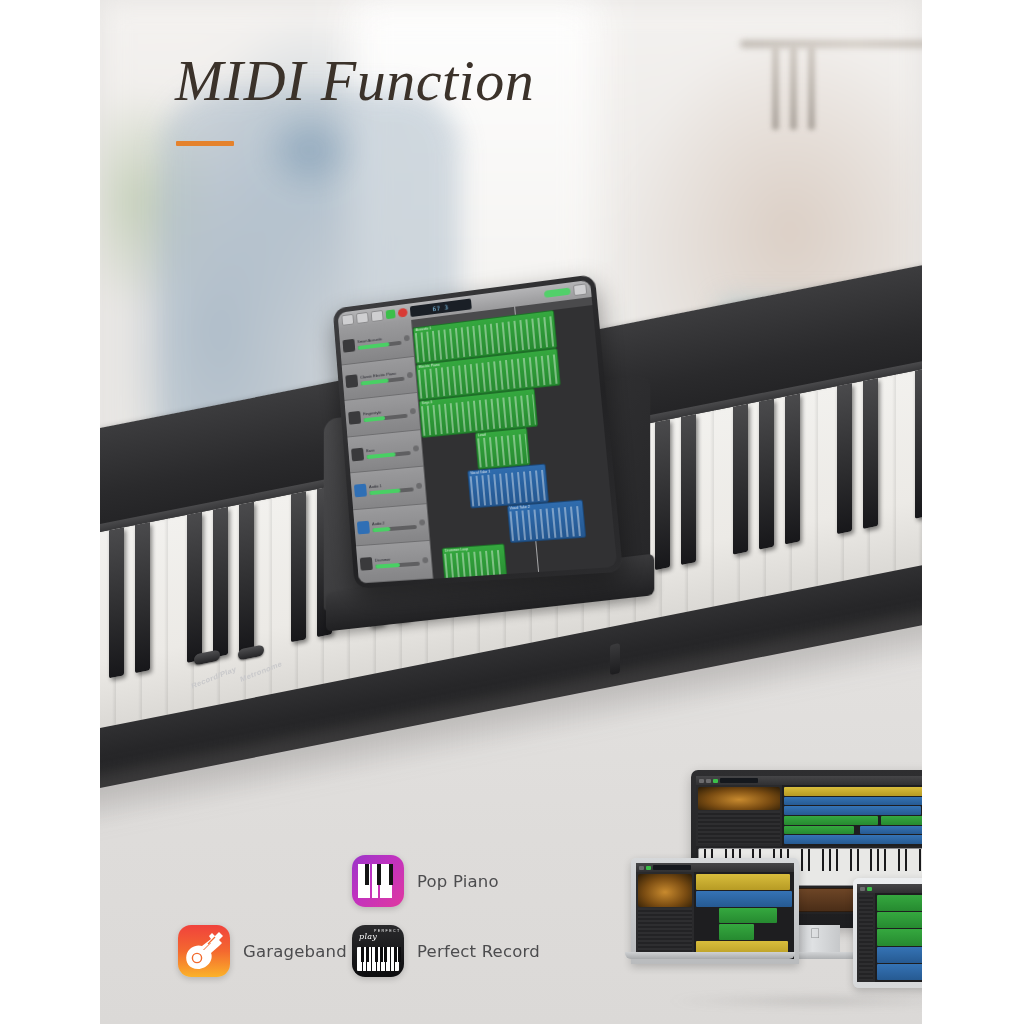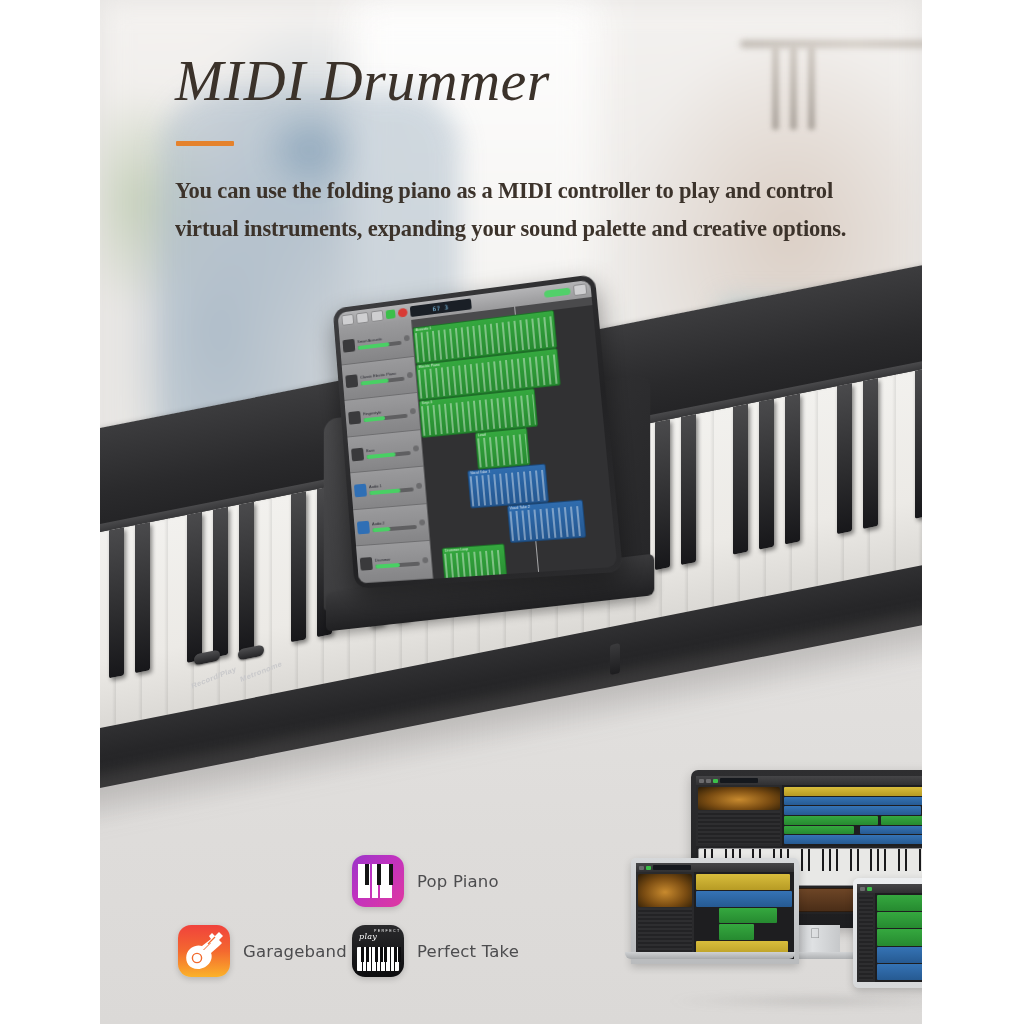--- a/index.html
+++ b/index.html
@@ -631,23 +631,22 @@
               <span style="position: absolute; top: 0px; bottom: 0px; width: 1px; background: rgb(12, 12, 14); left: 11.1111%;"></span>
               <span style="position: absolute; top: 0px; bottom: 0px; width: 1px; background: rgb(12, 12, 14); left: 22.2222%;"></span>
               <span style="position: absolute; top: 0px; bottom: 0px; width: 1px; background: rgb(12, 12, 14); left: 33.3333%;"></span>
               <span style="position: absolute; top: 0px; bottom: 0px; width: 1px; background: rgb(12, 12, 14); left: 44.4444%;"></span>
               <span style="position: absolute; top: 0px; bottom: 0px; width: 1px; background: rgb(12, 12, 14); left: 55.5556%;"></span>
               <span style="position: absolute; top: 0px; bottom: 0px; width: 1px; background: rgb(12, 12, 14); left: 66.6667%;"></span>
               <span style="position: absolute; top: 0px; bottom: 0px; width: 1px; background: rgb(12, 12, 14); left: 77.7778%;"></span>
               <span style="position: absolute; top: 0px; bottom: 0px; width: 1px; background: rgb(12, 12, 14); left: 88.8889%;"></span>
             </div>
         </div>
-        <div class="nm">Perfect Take</div>
+        <div class="nm">Perfect Record</div>
       </div>
 
     </div>
 
-    <div class="h-title">MIDI Drummer</div>
+    <div class="h-title">MIDI Function</div>
     <div class="h-rule"></div>
-    <div class="h-body">You can use the folding piano as a MIDI controller to play and control virtual instruments, expanding your sound palette and creative options.</div>
 
   </div>
 </div>
 
 </body></html>

